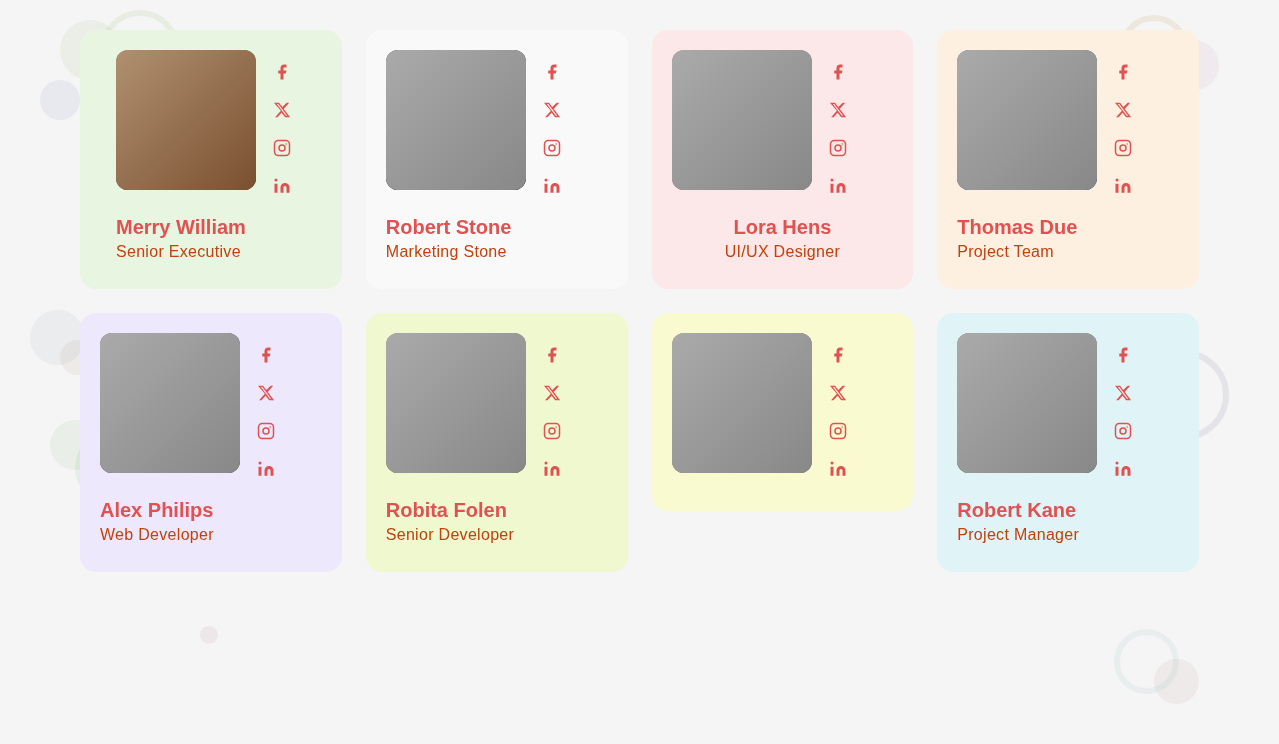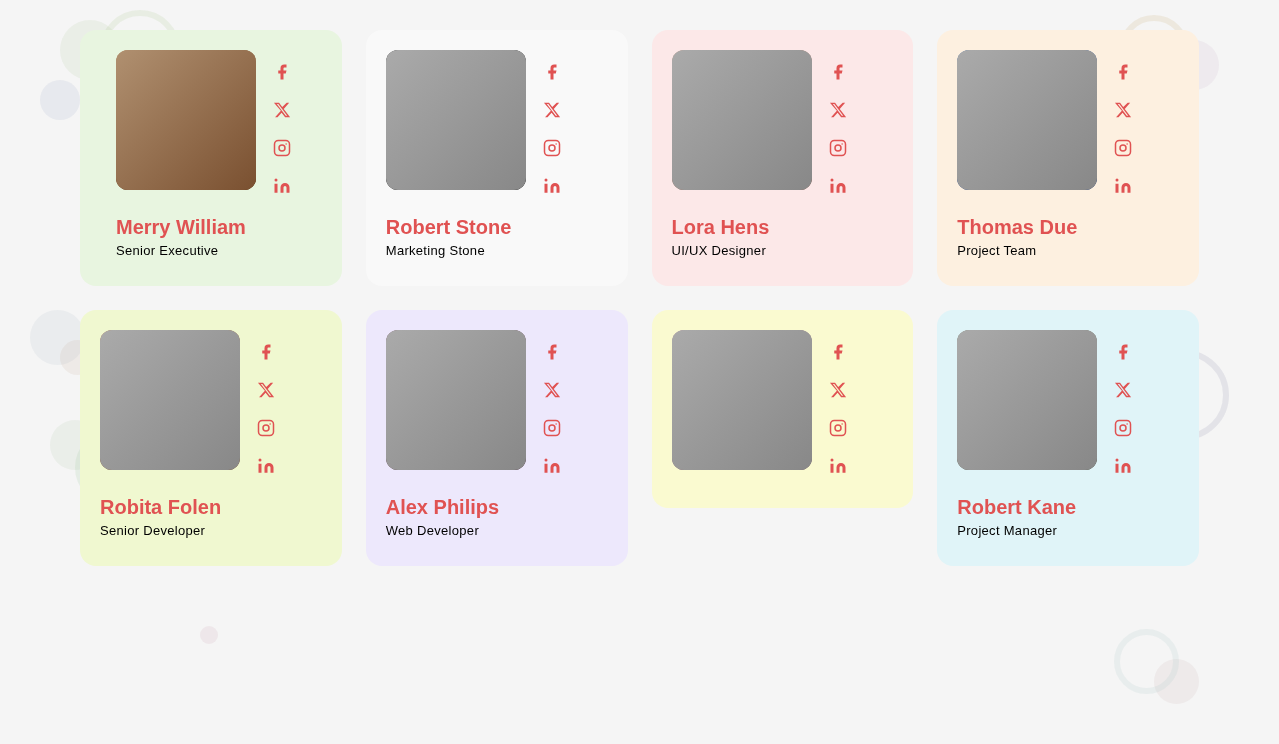--- a/index.html
+++ b/index.html
@@ -71,30 +71,30 @@
     }
 
     .card-name {
       font-size: 20px;
       font-weight: 700;
       color: #e05252;
       margin-bottom: 4px;
     }
 
     .card-role {
-      font-size: 13px;
-      color: #000000;
+      font-size: 16px;
+      color: #c2410c;
       font-weight: 400;
       letter-spacing: 0.3px;
     }
 
     
     .card-green .card-inner { background: #e8f5e0; padding-left: 36px; }
     .card-white .card-inner { background: #f9f9f9; }
-    .card-pink .card-inner { background: #fce8e8; }
+    .card-pink .card-inner { background: #fce8e8; text-align: center; }
     .card-peach .card-inner { background: #fdf0e0; }
     .card-yellow-green .card-inner { background: #f0f8d0; }
     .card-lavender .card-inner { background: #ede8fc; }
     .card-yellow .card-inner { background: #fafad0; }
     .card-lightblue .card-inner { background: #e0f4f8; }
 
     
     .page-bg {
       position: absolute;
       top: 0; left: 0; right: 0; bottom: 0;
@@ -312,20 +312,59 @@
           </div>
         </div>
       </div>
       <div class="card-info">
         <div class="card-name">Thomas Due</div>
         <div class="card-role">Project Team</div>
       </div>
     </div>
   </div>
 
+  <div class="card card-lavender">
+    <div class="card-inner">
+      <div class="card-top">
+        <div class="photo-sim">
+          <div style="position:absolute;inset:0;background:linear-gradient(160deg,#907080 0%,#705060 60%,#503040 100%);"></div>
+        </div>
+        <div class="social-icons">
+          <div class="social-icon">
+            <svg viewBox="0 0 24 24" fill="#e05252">
+                <path d="M18 2h-3a5 5 0 0 0-5 5v3H7v4h3v8h4v-8h3l1-4h-4V7a1 1 0 0 1 1-1h3z"></path>
+              </svg>
+          </div>
+          <div class="social-icon">
+            <svg viewBox="0 0 24 24" fill="#e05252">
+                <path d="M18.244 2.25h3.308l-7.227 8.26 8.502 11.24H16.17l-4.714-6.231-5.401 6.231H2.744l7.73-8.835L1.254 2.25H8.08l4.253 5.622zm-1.161 17.52h1.833L7.084 4.126H5.117z"></path>
+              </svg>
+          </div>
+          <div class="social-icon">
+            <svg viewBox="0 0 24 24" fill="none" stroke="#e05252" stroke-width="2">
+                <rect x="2" y="2" width="20" height="20" rx="5"></rect>
+                <circle cx="12" cy="12" r="4"></circle>
+                <circle cx="17.5" cy="6.5" r="1" fill="#e05252" stroke="none"></circle>
+              </svg>
+          </div>
+          <div class="social-icon">
+            <svg viewBox="0 0 24 24" fill="#e05252">
+                <path d="M16 8a6 6 0 0 1 6 6v7h-4v-7a2 2 0 0 0-2-2 2 2 0 0 0-2 2v7h-4v-7a6 6 0 0 1 6-6zM2 9h4v12H2z"></path>
+                <circle cx="4" cy="4" r="2"></circle>
+              </svg>
+          </div>
+        </div>
+      </div>
+      <div class="card-info">
+        <div class="card-name">Alex Philips</div>
+        <div class="card-role">Web Developer</div>
+      </div>
+    </div>
+  </div>
+
   <div class="card card-yellow-green">
     <div class="card-inner">
       <div class="card-top">
         <div class="photo-sim">
           <div style="position:absolute;inset:0;background:linear-gradient(160deg,#c89060 0%,#a07040 60%,#805020 100%);"></div>
         </div>
         <div class="social-icons">
           <div class="social-icon">
             <svg viewBox="0 0 24 24" fill="#e05252">
                 <path d="M18 2h-3a5 5 0 0 0-5 5v3H7v4h3v8h4v-8h3l1-4h-4V7a1 1 0 0 1 1-1h3z"></path>
@@ -351,59 +390,20 @@
           </div>
         </div>
       </div>
       <div class="card-info">
         <div class="card-name">Robita Folen</div>
         <div class="card-role">Senior Developer</div>
       </div>
     </div>
   </div>
 
-  <div class="card card-lavender">
-    <div class="card-inner">
-      <div class="card-top">
-        <div class="photo-sim">
-          <div style="position:absolute;inset:0;background:linear-gradient(160deg,#907080 0%,#705060 60%,#503040 100%);"></div>
-        </div>
-        <div class="social-icons">
-          <div class="social-icon">
-            <svg viewBox="0 0 24 24" fill="#e05252">
-                <path d="M18 2h-3a5 5 0 0 0-5 5v3H7v4h3v8h4v-8h3l1-4h-4V7a1 1 0 0 1 1-1h3z"></path>
-              </svg>
-          </div>
-          <div class="social-icon">
-            <svg viewBox="0 0 24 24" fill="#e05252">
-                <path d="M18.244 2.25h3.308l-7.227 8.26 8.502 11.24H16.17l-4.714-6.231-5.401 6.231H2.744l7.73-8.835L1.254 2.25H8.08l4.253 5.622zm-1.161 17.52h1.833L7.084 4.126H5.117z"></path>
-              </svg>
-          </div>
-          <div class="social-icon">
-            <svg viewBox="0 0 24 24" fill="none" stroke="#e05252" stroke-width="2">
-                <rect x="2" y="2" width="20" height="20" rx="5"></rect>
-                <circle cx="12" cy="12" r="4"></circle>
-                <circle cx="17.5" cy="6.5" r="1" fill="#e05252" stroke="none"></circle>
-              </svg>
-          </div>
-          <div class="social-icon">
-            <svg viewBox="0 0 24 24" fill="#e05252">
-                <path d="M16 8a6 6 0 0 1 6 6v7h-4v-7a2 2 0 0 0-2-2 2 2 0 0 0-2 2v7h-4v-7a6 6 0 0 1 6-6zM2 9h4v12H2z"></path>
-                <circle cx="4" cy="4" r="2"></circle>
-              </svg>
-          </div>
-        </div>
-      </div>
-      <div class="card-info">
-        <div class="card-name">Alex Philips</div>
-        <div class="card-role">Web Developer</div>
-      </div>
-    </div>
-  </div>
-
   <div class="card card-yellow">
     <div class="card-inner">
       <div class="card-top">
         <div class="photo-sim">
           <div style="position:absolute;inset:0;background:linear-gradient(160deg,#c0a0a8 0%,#a08088 60%,#806068 100%);"></div>
         </div>
         <div class="social-icons">
           <div class="social-icon">
             <svg viewBox="0 0 24 24" fill="#e05252">
                 <path d="M18 2h-3a5 5 0 0 0-5 5v3H7v4h3v8h4v-8h3l1-4h-4V7a1 1 0 0 1 1-1h3z"></path>

